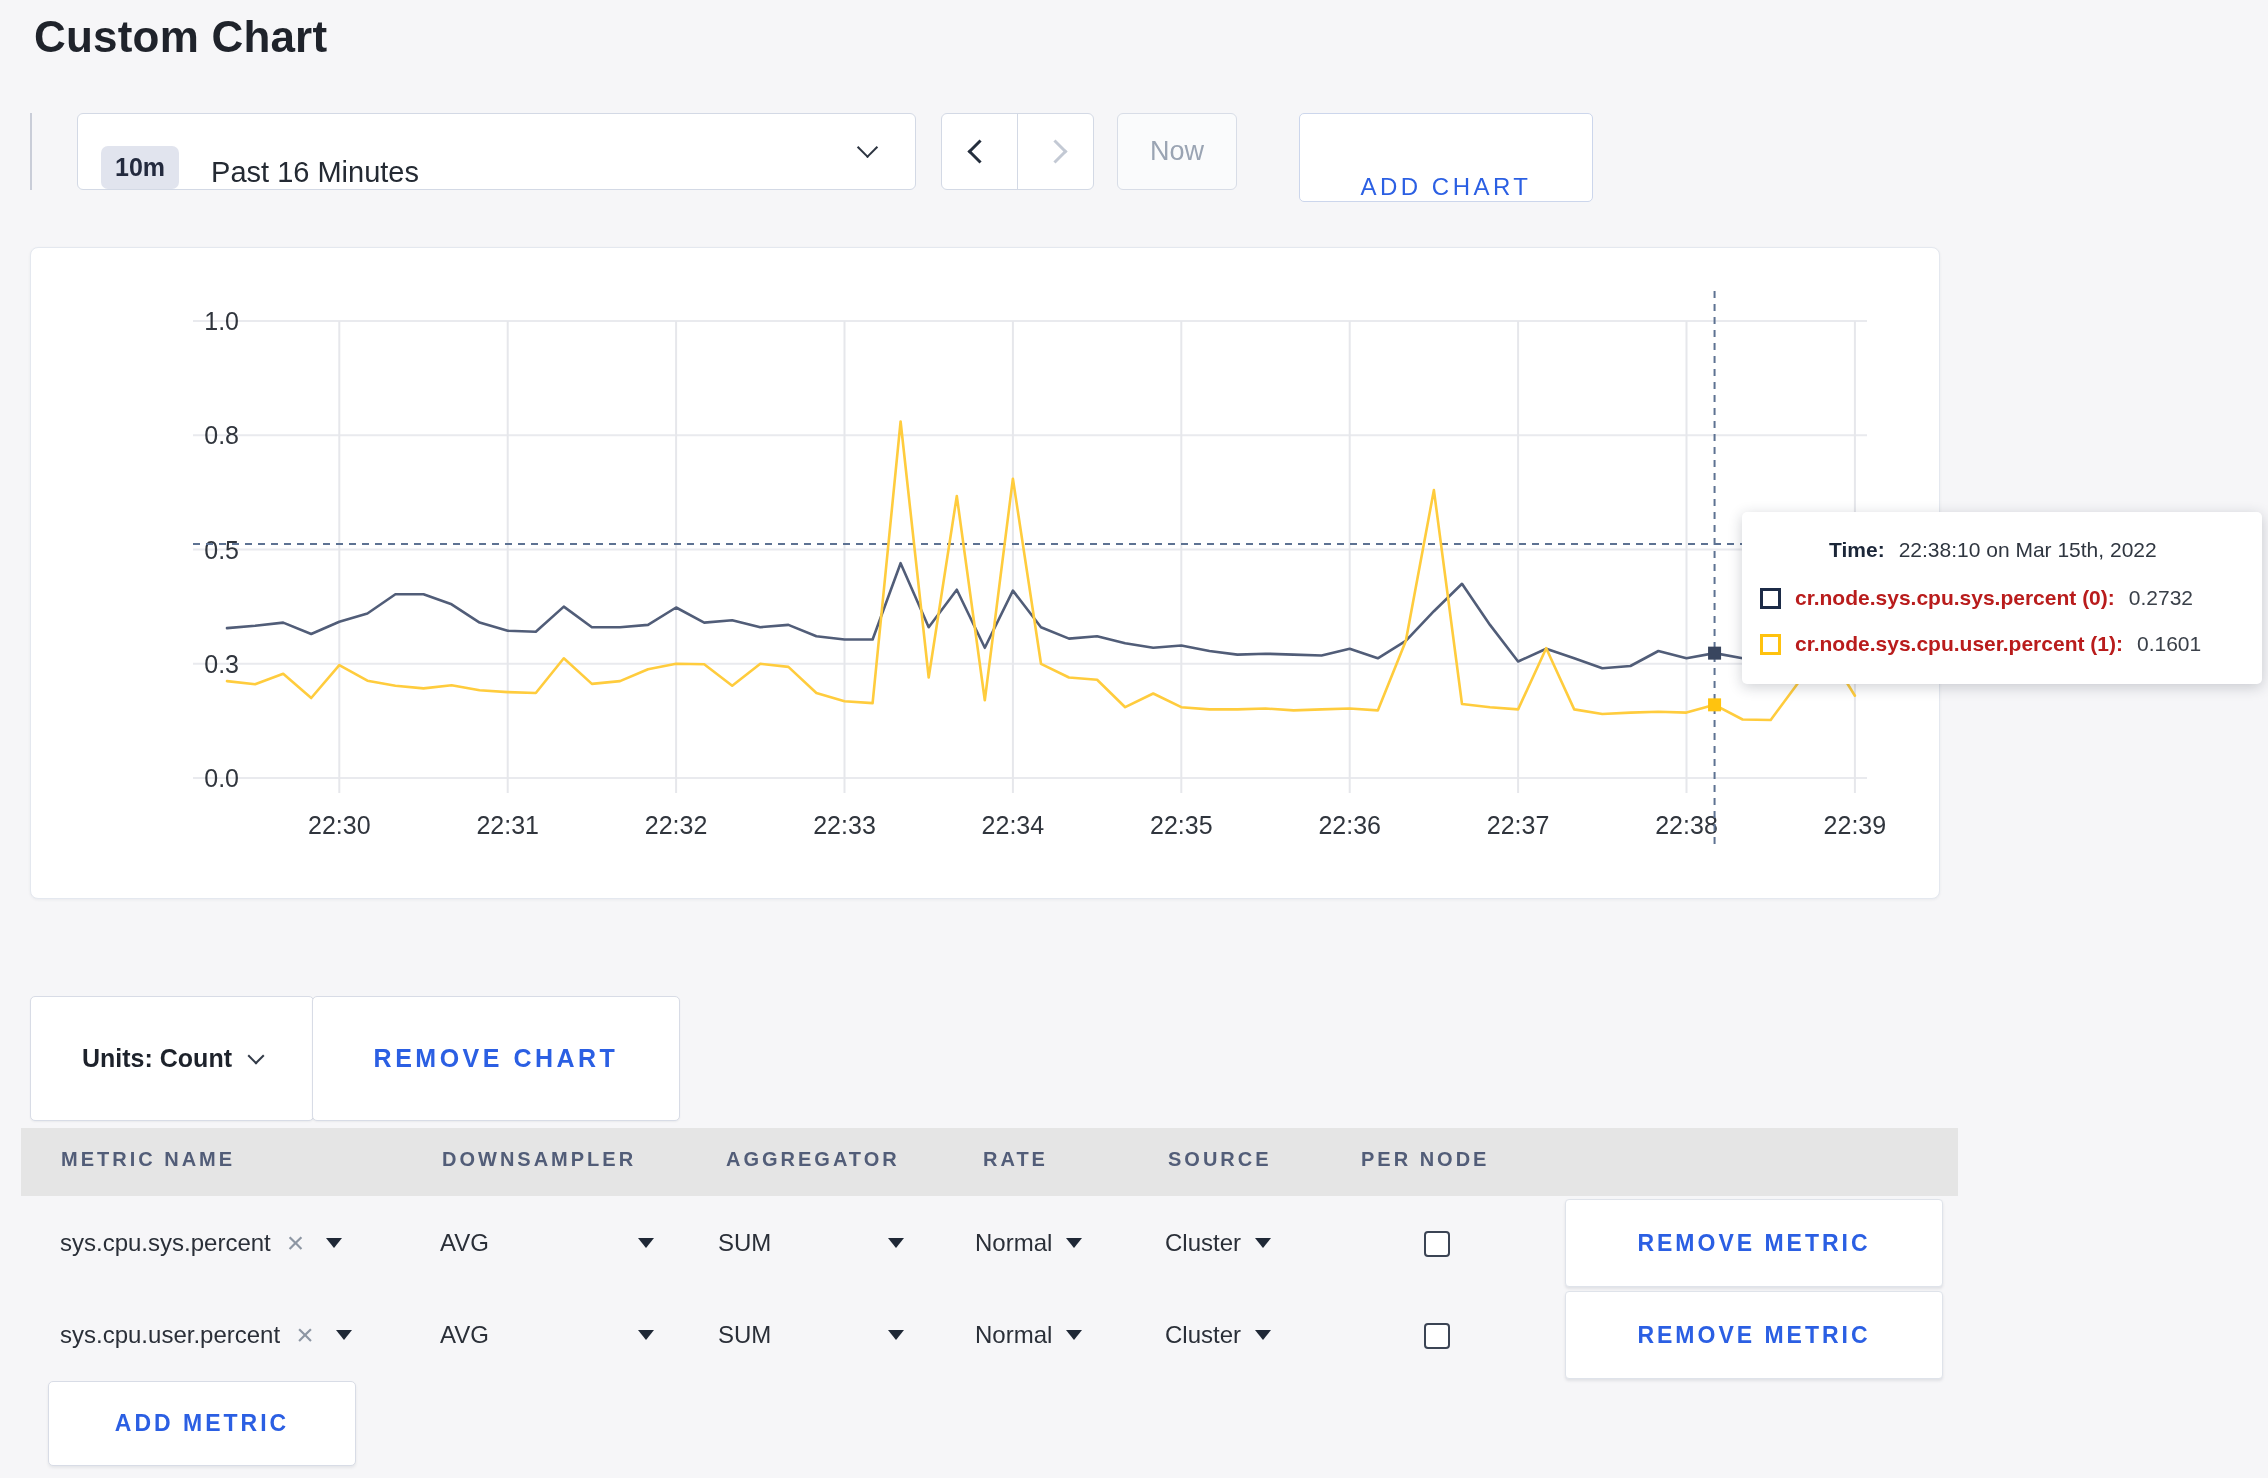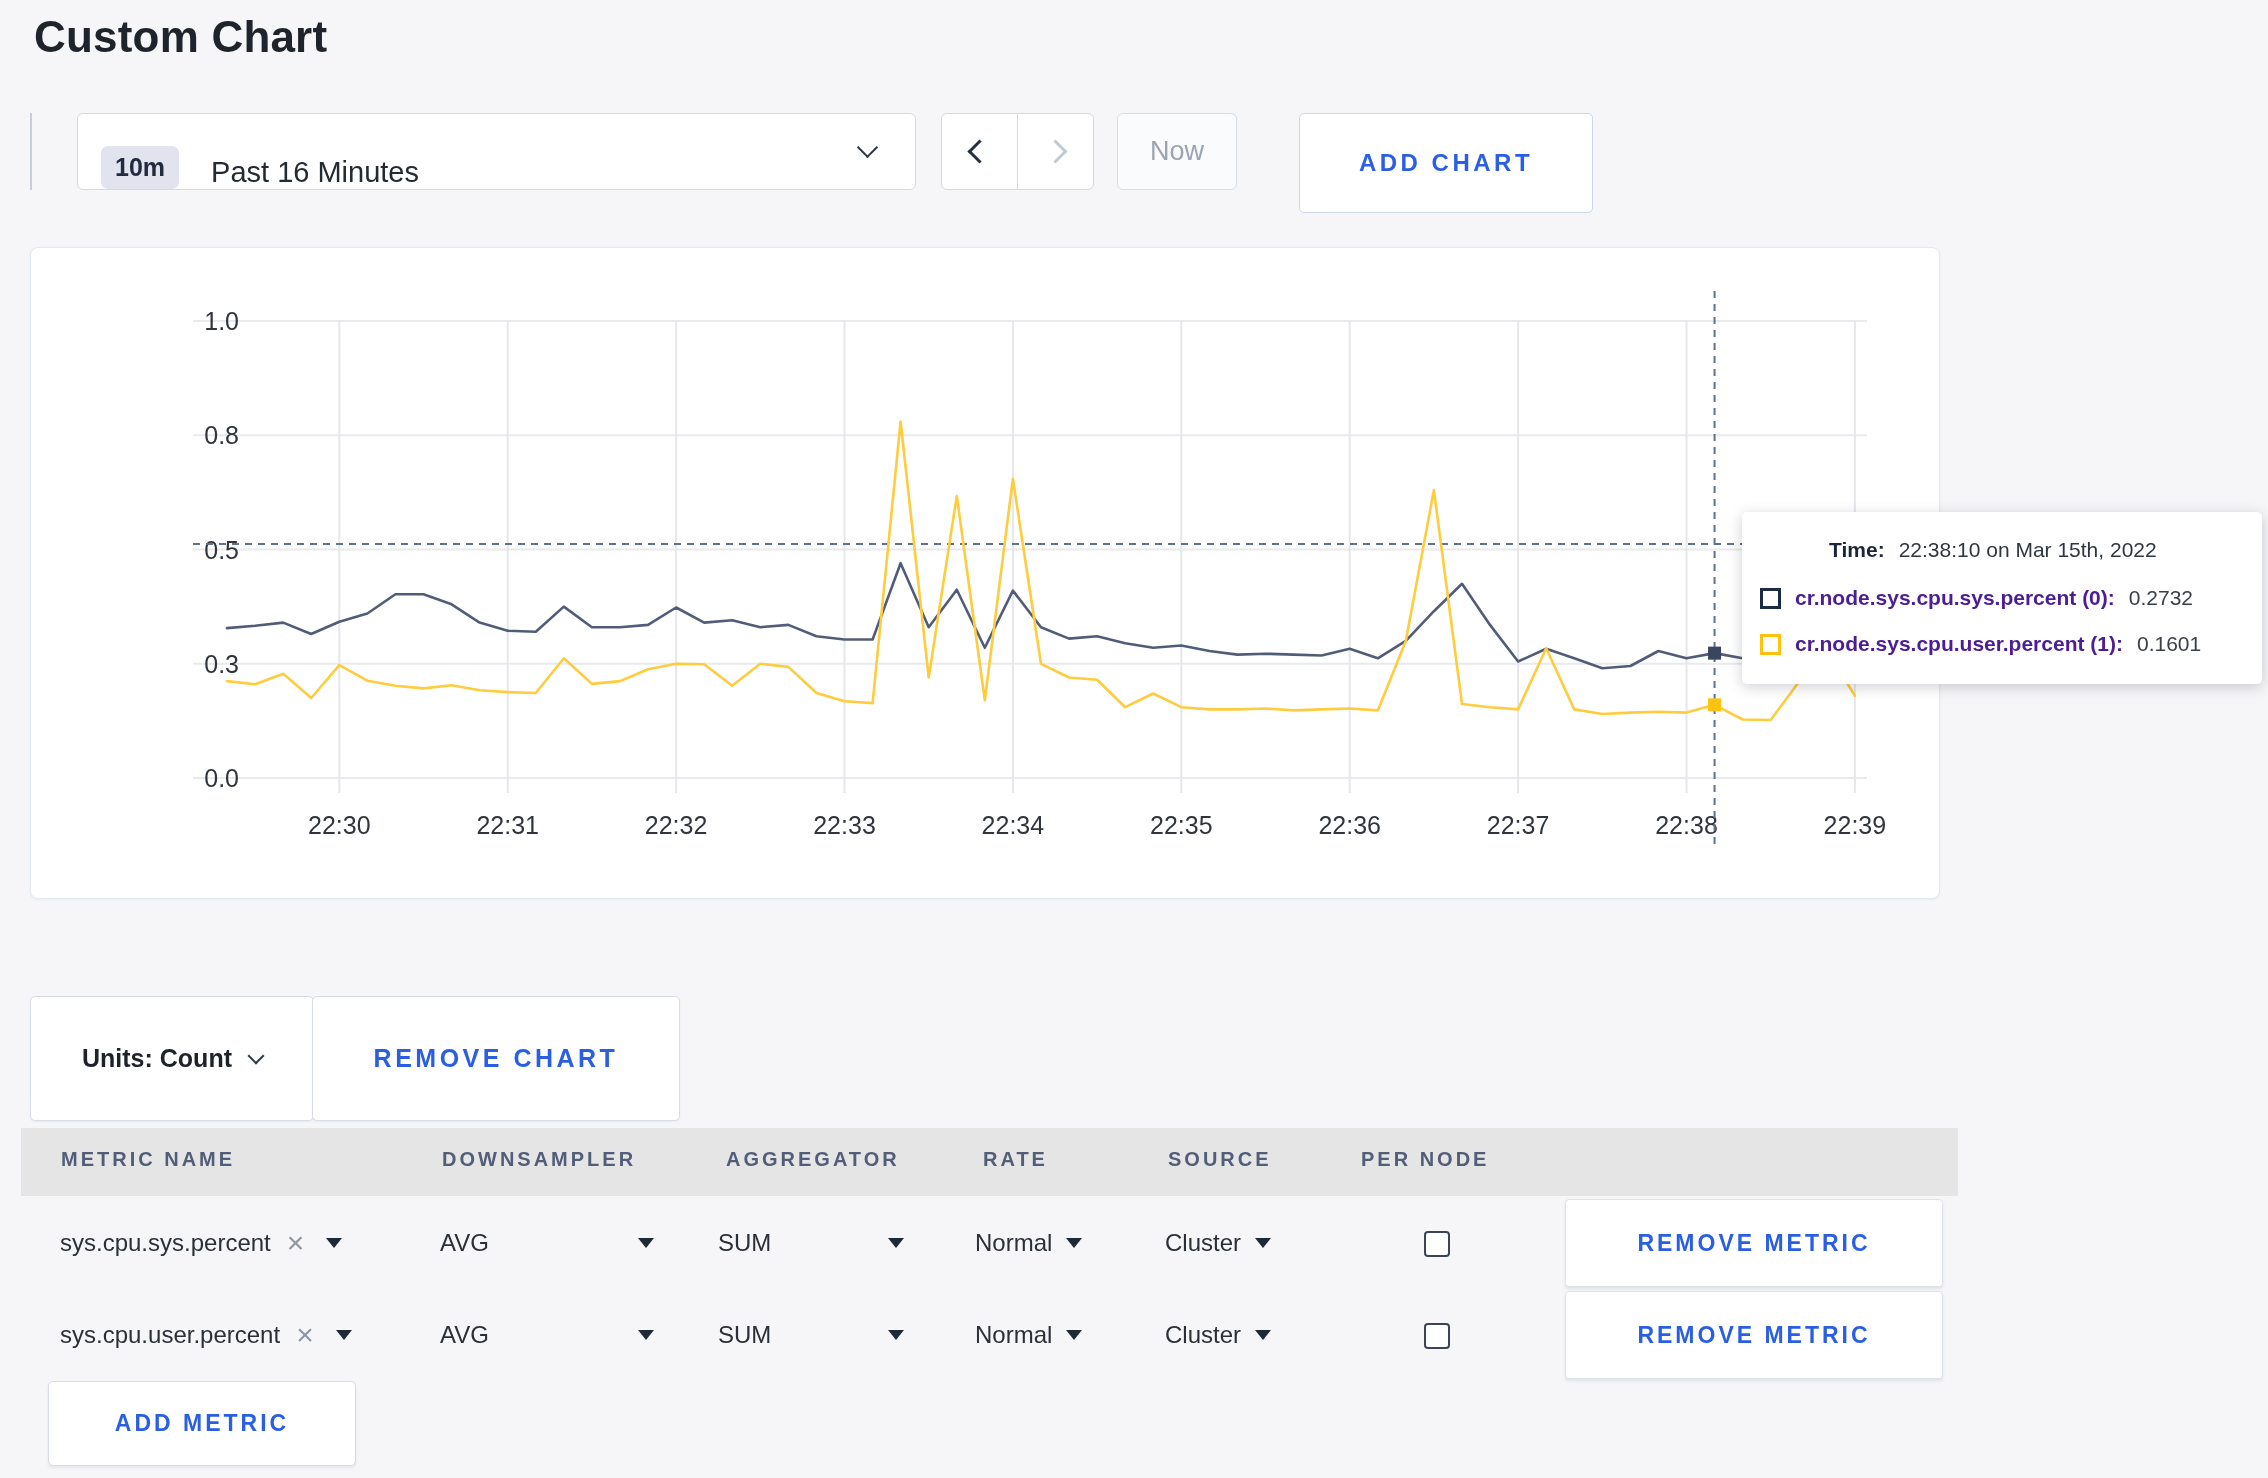--- a/index.html
+++ b/index.html
@@ -37,24 +37,24 @@
   .nav-btn + .nav-btn{border-left:1.5px solid #d3d9e5;}
   .chev-left{width:17px;height:17px;border-left:3.5px solid #242e3d;border-bottom:3.5px solid #242e3d;transform:rotate(45deg);}
   .chev-right{width:17px;height:17px;border-right:3px solid #c3c9d4;border-top:3px solid #c3c9d4;transform:rotate(45deg);}
   .now-button{
     left:1117px;top:113px;width:120px;height:77px;background:#fafbfc;
     border:1.5px solid #d8dde7;border-radius:6px;box-sizing:border-box;
     display:flex;align-items:center;justify-content:center;
     font-size:27px;color:#9aa4b3;cursor:pointer;
   }
   .add-chart-button{
-    left:1299px;top:113px;width:294px;height:100px;background:#fff;
+    left:1299px;top:113px;width:294px;height:89px;background:#fff;
     border:1.5px solid #ccd6ec;border-radius:5px;box-sizing:border-box;
-    display:flex;align-items:center;justify-content:center;
-    font-size:24px;font-weight:bold;letter-spacing:3.5px;color:#2b5fe3;cursor:pointer;
+    display:flex;align-items:flex-end;justify-content:center;
+    font-size:24px;font-weight:normal;letter-spacing:3.5px;color:#2b5fe3;cursor:pointer;
   }
 
   
   .chart-card{
     left:30px;top:247px;width:1910px;height:652px;background:#fff;
     border:1px solid #e4e8ef;border-radius:8px;box-shadow:0 1px 3px rgba(40,50,70,.06);
     box-sizing:border-box;
   }
   .chart-card svg{position:absolute;left:0;top:0;}
 
@@ -63,21 +63,21 @@
     left:1742px;top:512px;width:520px;height:172px;background:#fff;border-radius:5px;
     box-shadow:0 3px 14px rgba(30,40,60,.22);font-size:21px;z-index:5;
   }
   .tt-time{position:absolute;left:52px;top:26px;margin-left:35px;}
   .tt-time .tt-label{font-weight:bold;color:#1b2638;margin-right:14px;}
   .tt-time .tt-value{color:#2f3640;}
   .tt-row{position:absolute;left:18px;display:flex;align-items:center;}
   .tt-row-0{top:74px;}
   .tt-row-1{top:120px;}
   .tt-swatch{width:15px;height:15px;border:3.5px solid #1c2b47;margin-right:14px;background:#fff;}
-  .tt-name{font-weight:bold;color:#4c1d95;margin-right:14px;}
+  .tt-name{font-weight:bold;color:#b91c1c;margin-right:14px;}
   .tt-val{color:#3a4049;}
 
   
   .units-dropdown{
     left:30px;top:996px;width:284px;height:125px;background:#fff;
     border:1.5px solid #d8dce6;border-radius:5px;box-sizing:border-box;box-shadow:0 1px 2px rgba(40,50,70,.06);
     display:flex;align-items:center;justify-content:center;cursor:pointer;
   }
   .units-label{font-size:25px;font-weight:bold;color:#1d222b;margin-right:18px;}
   .units-dropdown .chev-down{width:12px;height:12px;border-width:2.5px;border-color:#323a47;margin-top:-6px;}

